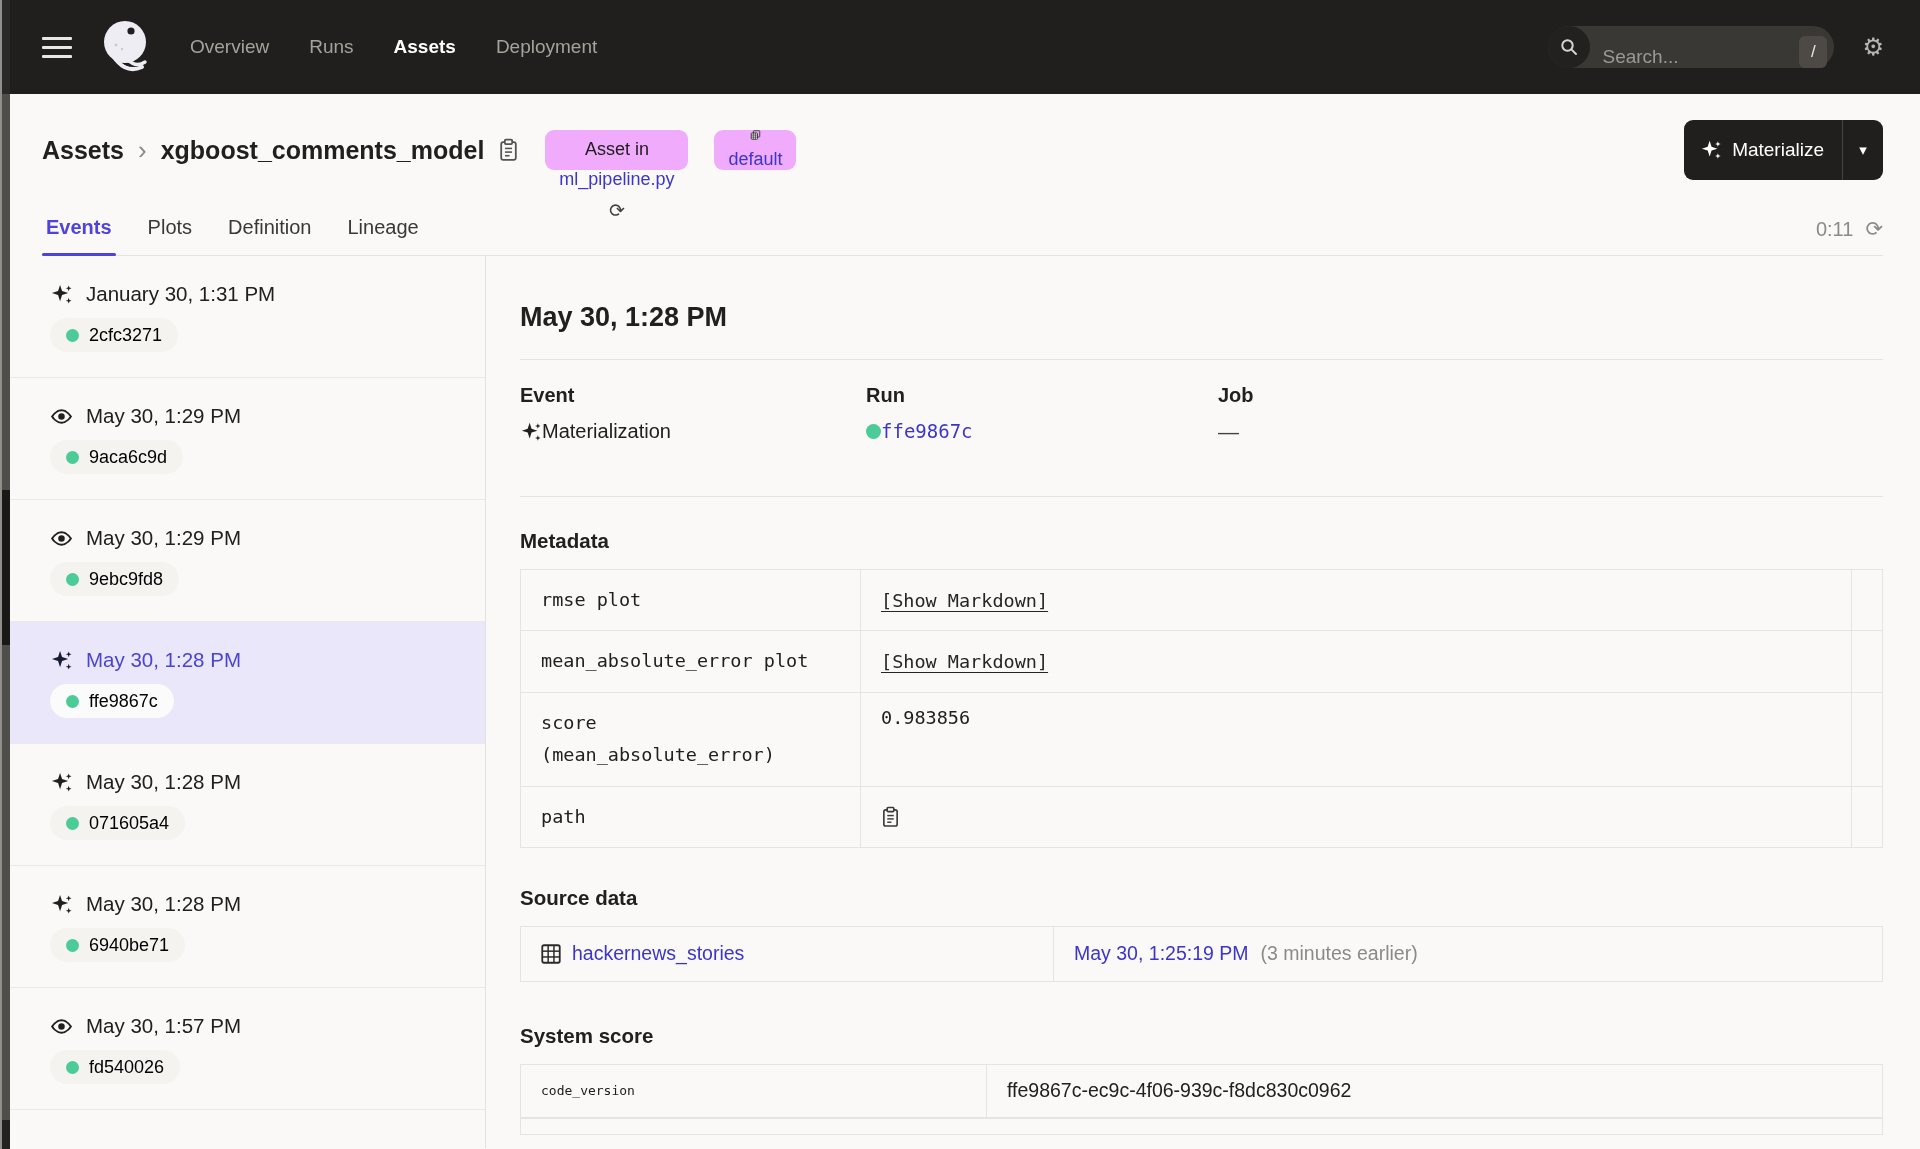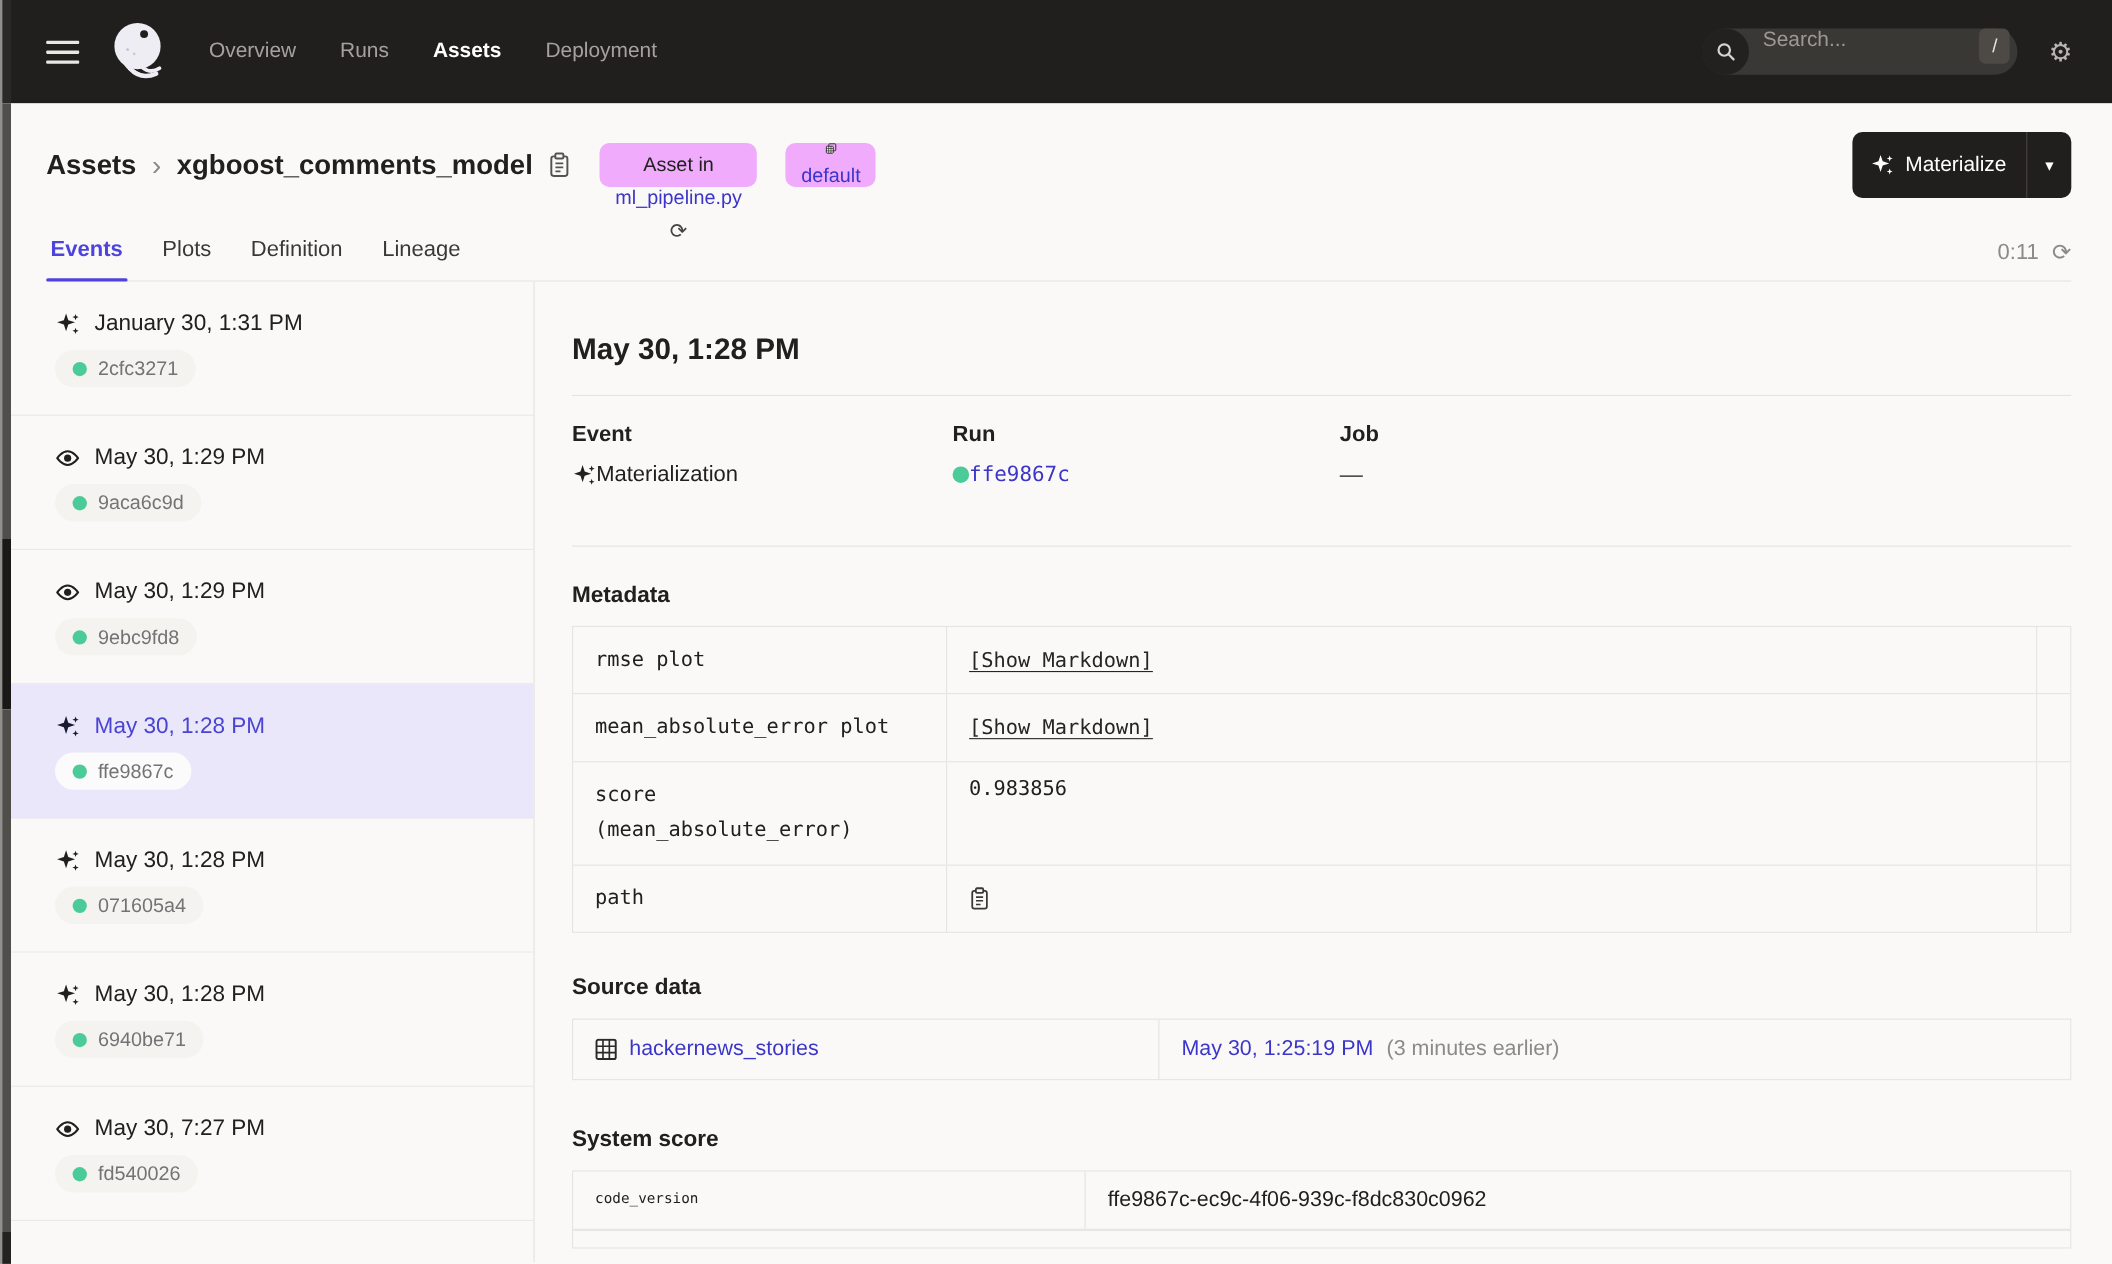--- a/index.html
+++ b/index.html
@@ -23,21 +23,21 @@
 
   
   .topnav { height:94px; background:#211F1E; display:flex; align-items:center; padding:0 36px 0 32px; }
   .hamburger { width:30px; display:flex; flex-direction:column; gap:6px; cursor:pointer; margin-right:26px;}
   .hamburger span { display:block; height:3px; background:#E9E7E4; border-radius:1px;}
   .logo { width:58px; height:58px; margin-right:34px; }
   .nav-links { display:flex; align-items:center; gap:40px; }
   .nav-link { font-size:19px; color:#A5A29D; cursor:pointer; text-decoration:none; }
   .nav-link.active { color:#FFFFFF; font-weight:700; }
   .nav-right { margin-left:auto; display:flex; align-items:center; gap:28px; }
-  .search { width:286px; height:42px; background:#3A3835; border-radius:21px; display:flex; align-items:flex-start; cursor:text;}
+  .search { width:286px; height:42px; background:#3A3835; border-radius:21px; display:flex; align-items:flex-end; cursor:text;}
   .search-circle { width:42px; height:42px; border-radius:50%; background:#232120; display:flex; align-items:center; justify-content:center; flex:none;}
   .search-ph { color:#9C9995; font-size:19px; margin-left:12px; flex:1;}
   .slash { width:28px; height:32px; background:#4D4A46; border-radius:6px; color:#E8E6E3; font-size:17px;
     display:flex; align-items:center; justify-content:center; margin-right:7px;}
   .gear { font-size:24px; color:#B8B5B1; cursor:pointer; line-height:1;}
 
   
   .page-header { padding:30px 37px 0 32px; background:#FAF9F7; }
   .crumb-row { display:flex; align-items:center; height:52px; }
   .breadcrumb { display:flex; align-items:center; font-size:25px; font-weight:600; }
@@ -64,21 +64,21 @@
   
   .content { display:flex; height:892px; overflow:hidden; }
   aside { width:476px; flex:none; border-right:1px solid #E3E1DD; background:#FAF9F7; }
   .event-item { height:122px; border-bottom:1px solid #EBE9E6; padding:26px 0 0 40px; cursor:pointer;}
   .event-item.sel { background:#E9E7F9; }
   .ev-head { display:flex; align-items:center; gap:13px; font-size:20.5px; color:#21201F; }
   .event-item.sel .ev-head { color:#4B44D3; }
   .ev-icon { display:flex; color:#21201F; }
   .event-item.sel .ev-icon { color:#1B1A33; }
   .run-chip { display:inline-flex; align-items:center; gap:10px; background:#F4F3F0; border-radius:17px;
-    height:34px; padding:0 16px; margin-top:12px; font-size:18px; color:#737373;}
+    height:34px; padding:0 16px; margin-top:12px; font-size:18px; color:#000000;}
   .event-item.sel .run-chip { background:#FBFBFC; }
   .dot { width:13px; height:13px; border-radius:50%; background:#4BCB97; flex:none;}
 
   main { flex:1; padding:46px 37px 0 34px; overflow:hidden; }
   .detail-title { font-size:27px; font-weight:700; margin-bottom:26px; }
   .hr { border-top:1px solid #E6E4E0; }
   .evt-grid { display:grid; grid-template-columns:346px 352px 1fr; padding:24px 0 52px 0; }
   .lbl { font-size:20px; font-weight:600; margin-bottom:13px;}
   .val { display:flex; align-items:center; font-size:20px; }
   .val .mdot { width:15px; height:15px; border-radius:50%; background:#4BCB97;}
@@ -340,21 +340,21 @@
       </div>
 
       <div class="event-item">
         <div class="ev-head">
           <span class="ev-icon">
               <svg width="23" height="23" viewBox="0 0 24 24">
                 <path d="M12 5.5 C6.3 5.5 2.2 12 2.2 12 C2.2 12 6.3 18.5 12 18.5 C17.7 18.5 21.8 12 21.8 12 C21.8 12 17.7 5.5 12 5.5 Z" fill="none" stroke="currentColor" stroke-width="2"></path>
                 <circle cx="12" cy="12" r="3.4" fill="currentColor"></circle>
               </svg>
             </span>
-          <span>May 30, 7:27 PM</span>
+          <span>May 30, 1:57 PM</span>
         </div>
         <div class="run-chip">
           <span class="dot"></span>
           <span>fd540026</span>
         </div>
       </div>
 
     </aside>
 
     <main>

